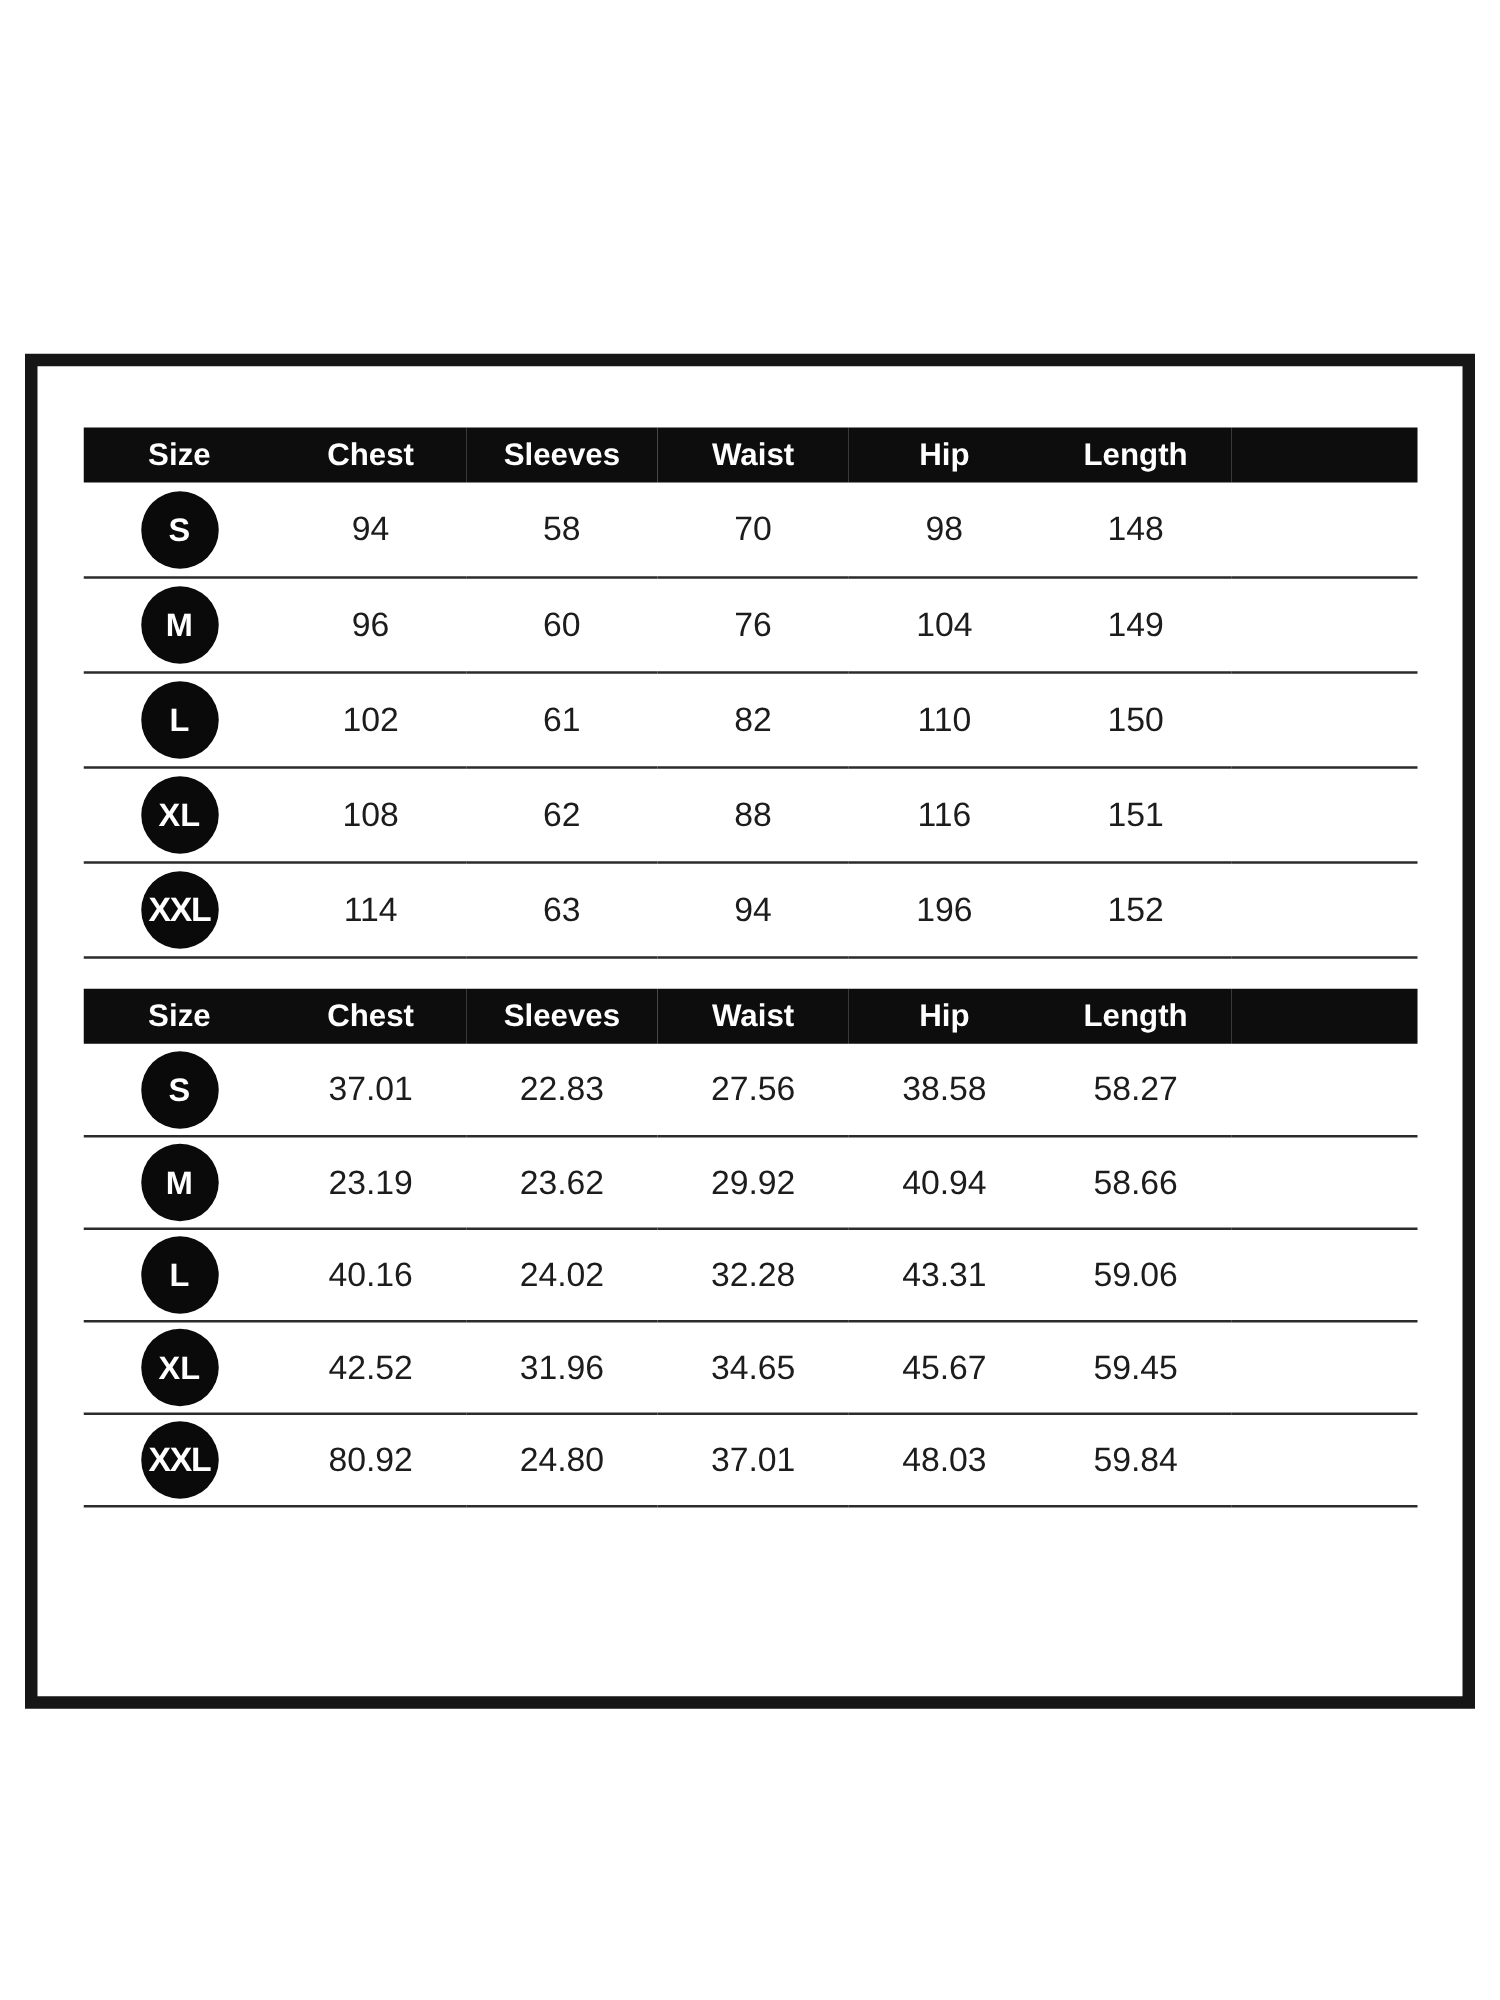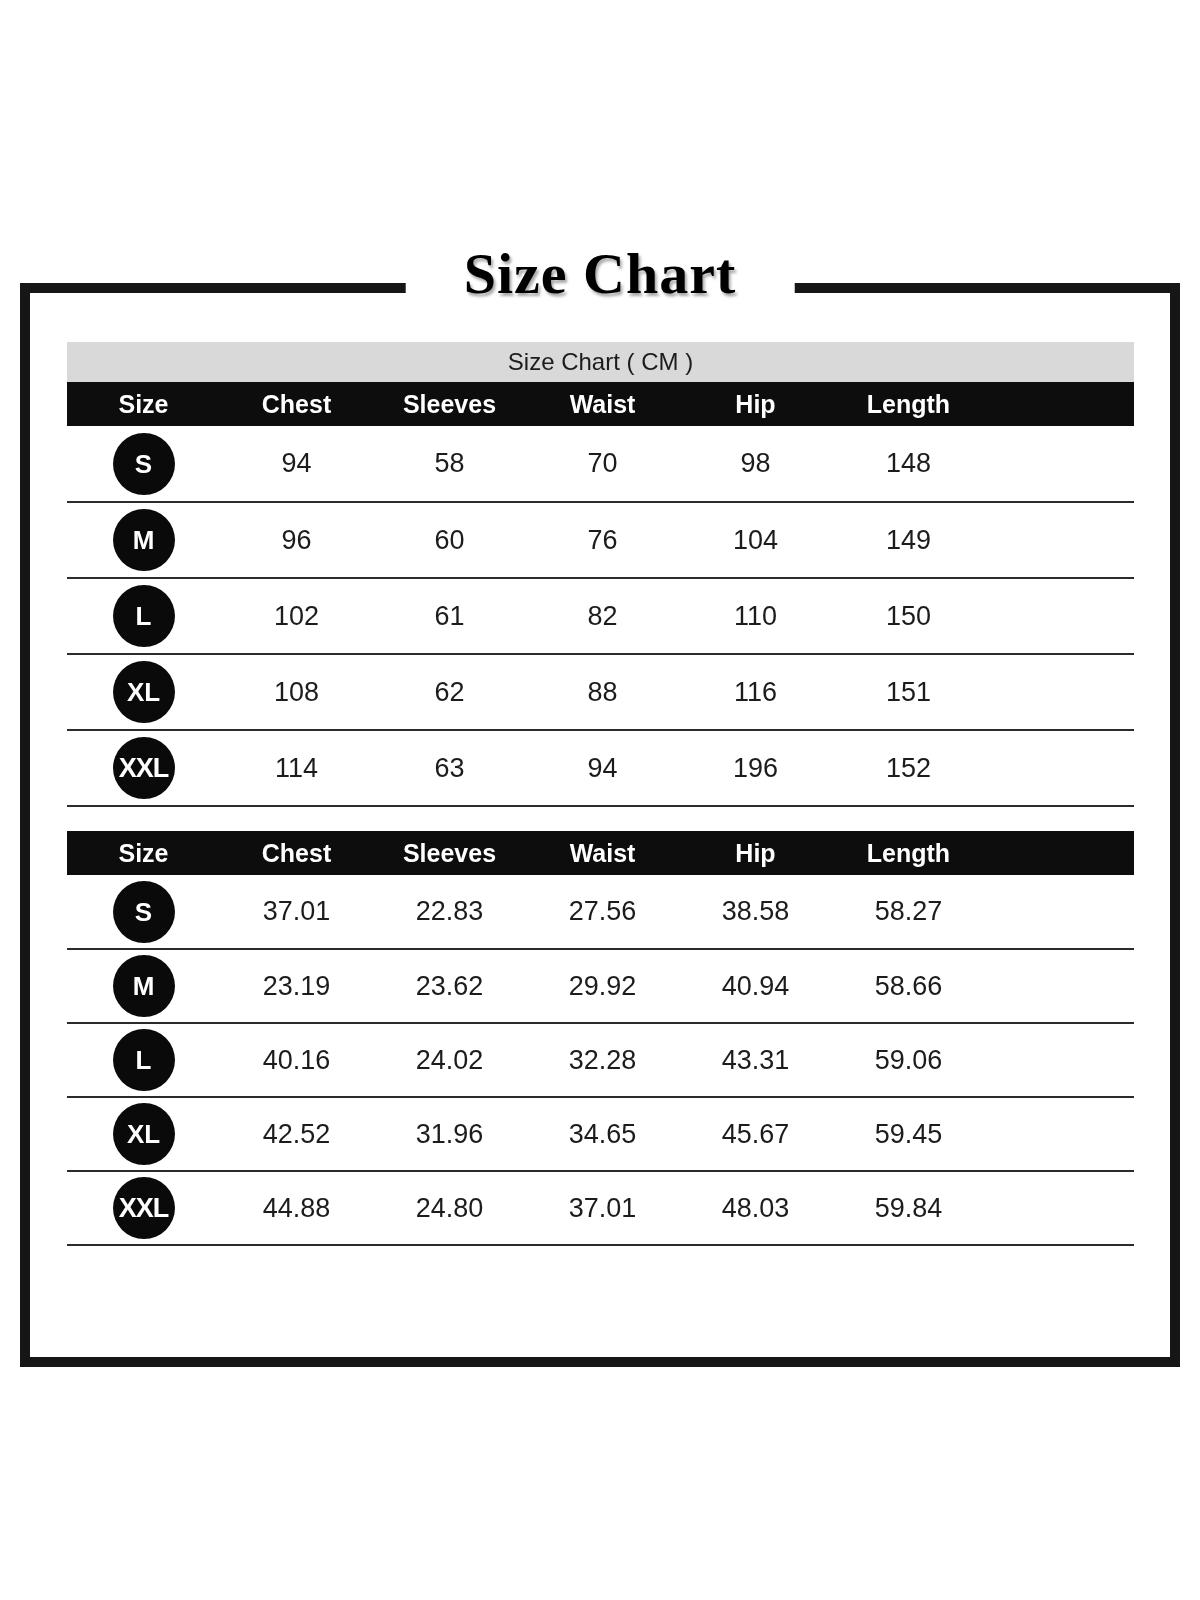--- a/index.html
+++ b/index.html
@@ -93,25 +93,23 @@
     font-weight:600;
     line-height:1;
   }
   .badge.small{font-size:27px;letter-spacing:-1px;}
 </style>
 </head>
 <body>
 
 <div class="canvas">
   <div class="frame">
-    <div class="frame-title">Size Chart</div>
     <div class="inner">
 
       <section class="tbl tbl-cm">
-        <div class="caption">Size Chart ( CM )</div>
         <table>
           <thead>
             <tr>
                 <th>Size</th>
                 <th>Chest</th>
                 <th>Sleeves</th>
                 <th>Waist</th>
                 <th>Hip</th>
                 <th>Length</th>
                 <th class="spacer"></th>
@@ -212,21 +210,21 @@
                 <td><span class="badge">XL</span></td>
                 <td>42.52</td>
                 <td>31.96</td>
                 <td>34.65</td>
                 <td>45.67</td>
                 <td>59.45</td>
                 <td class="spacer"></td>
               </tr>
               <tr class="data">
                 <td><span class="badge small">XXL</span></td>
-                <td>44.88</td>
+                <td>80.92</td>
                 <td>24.80</td>
                 <td>37.01</td>
                 <td>48.03</td>
                 <td>59.84</td>
                 <td class="spacer"></td>
               </tr>
             </tbody>
         </table>
       </section>
 

